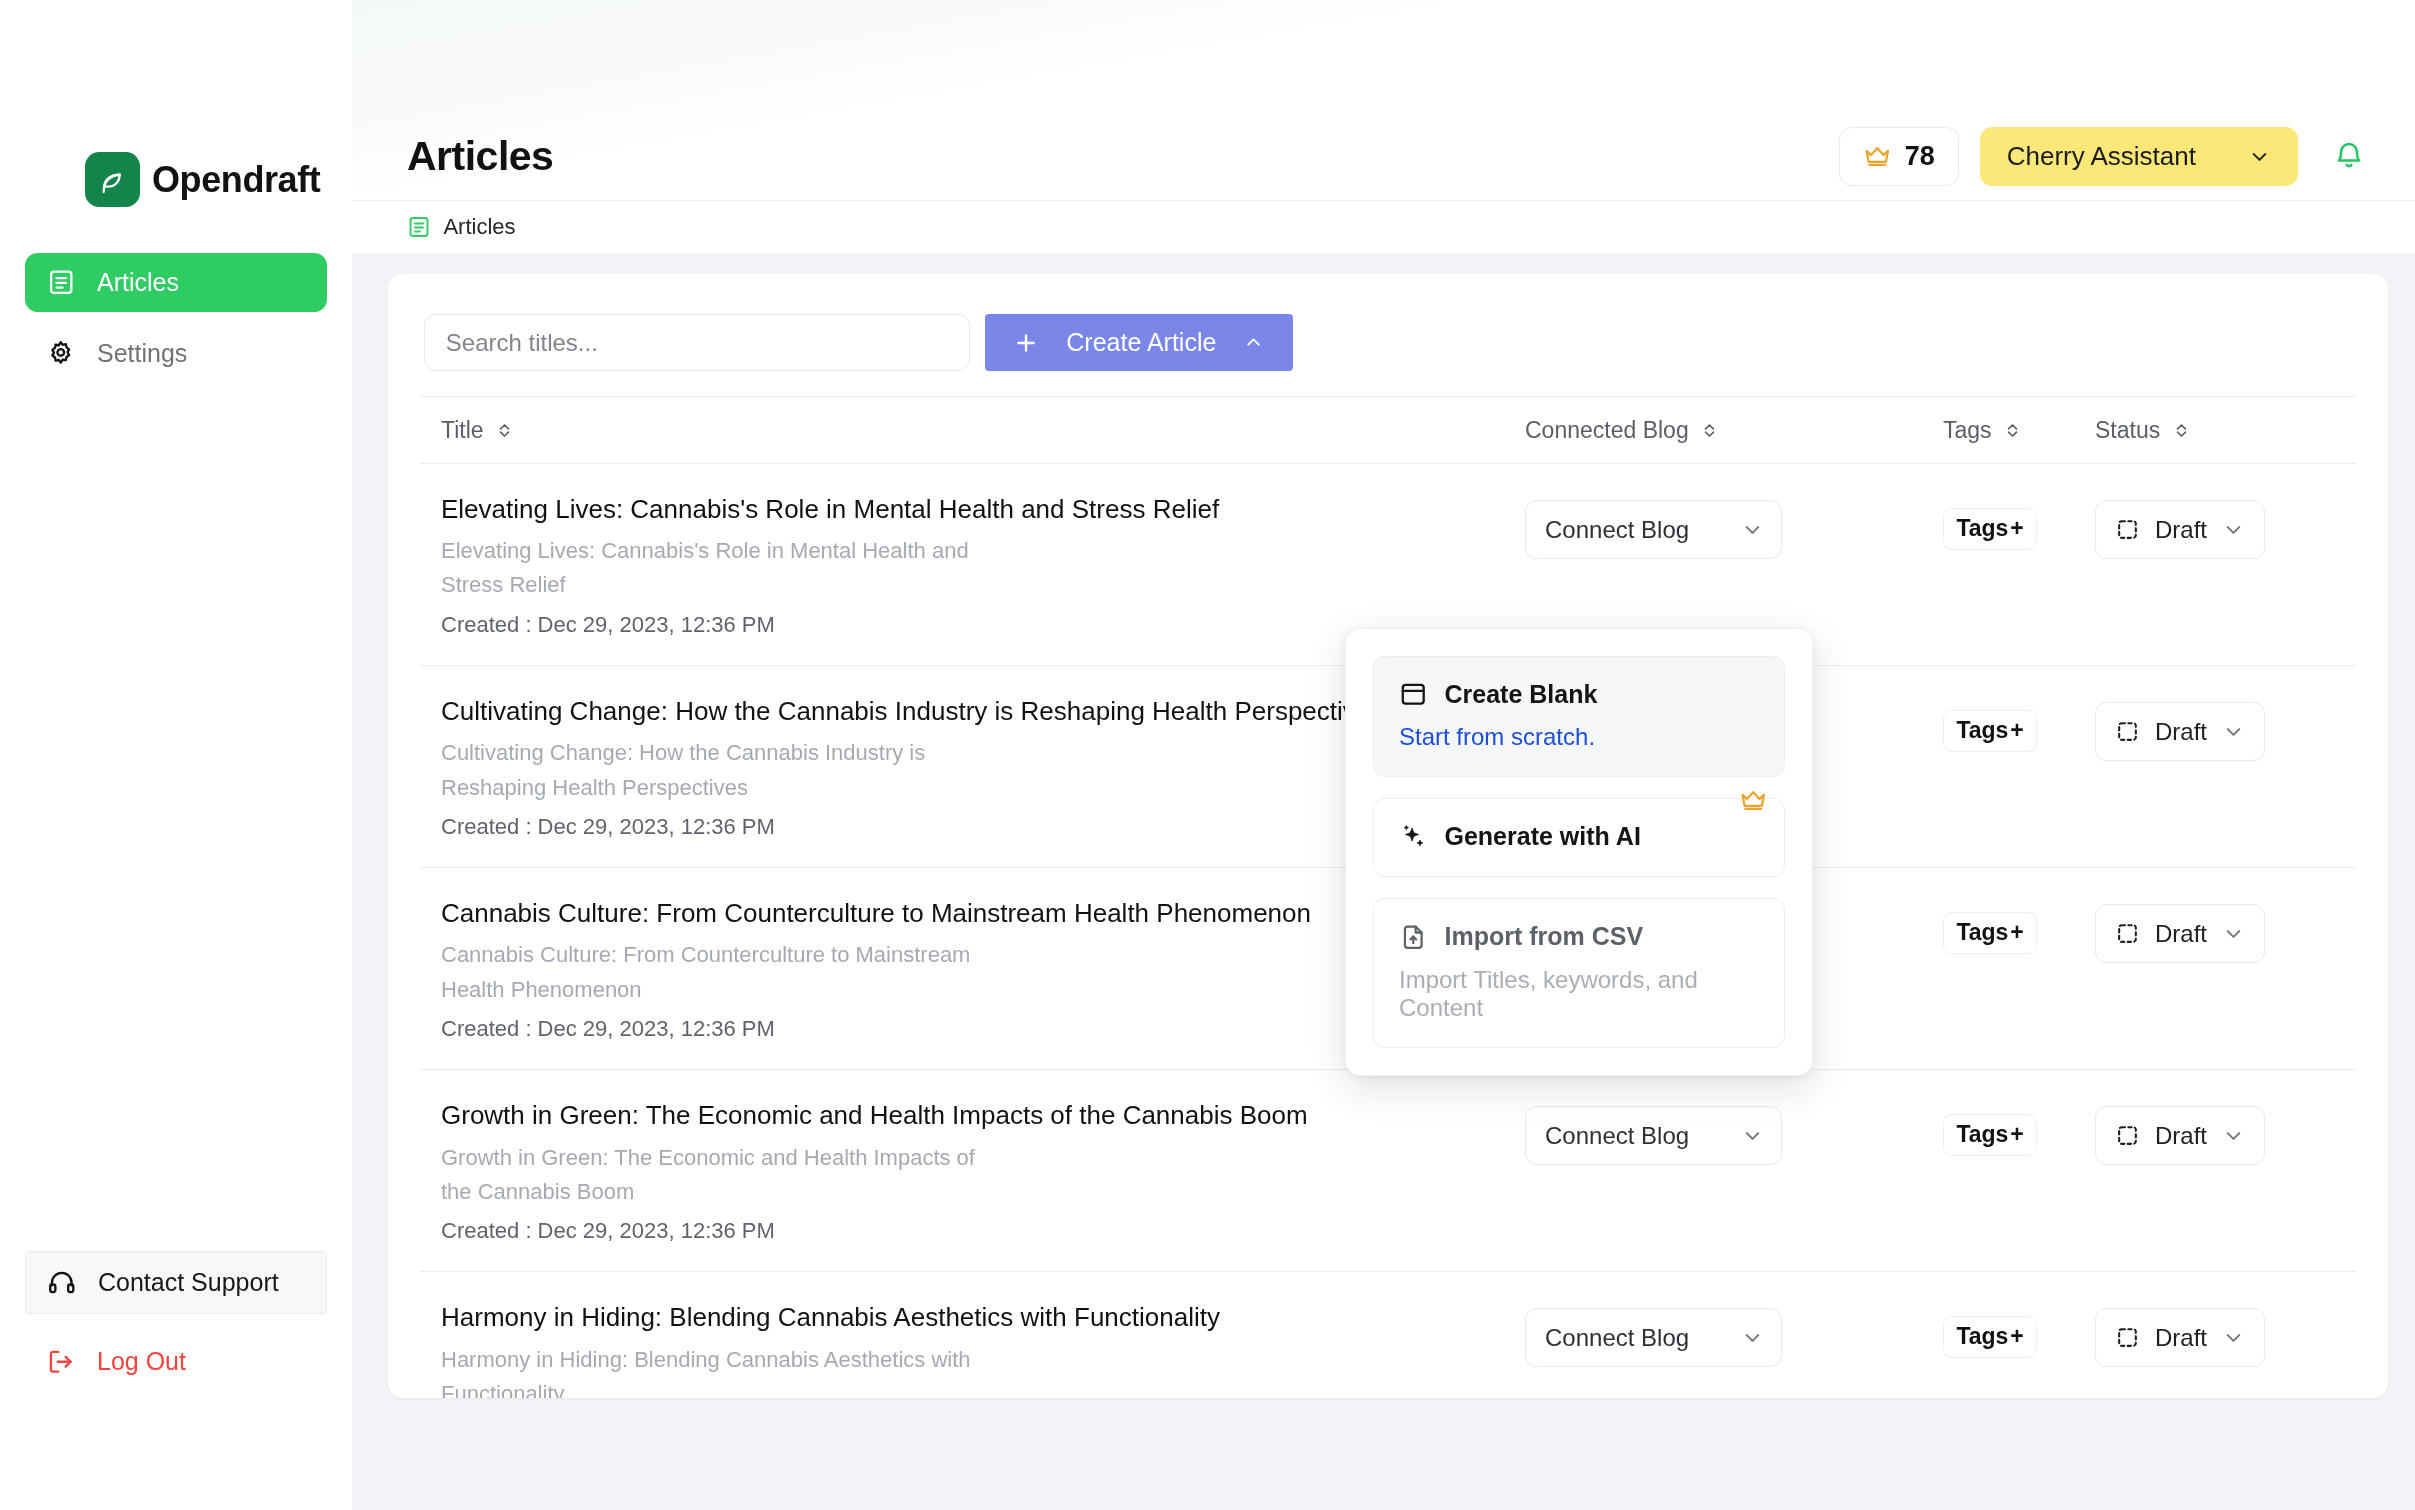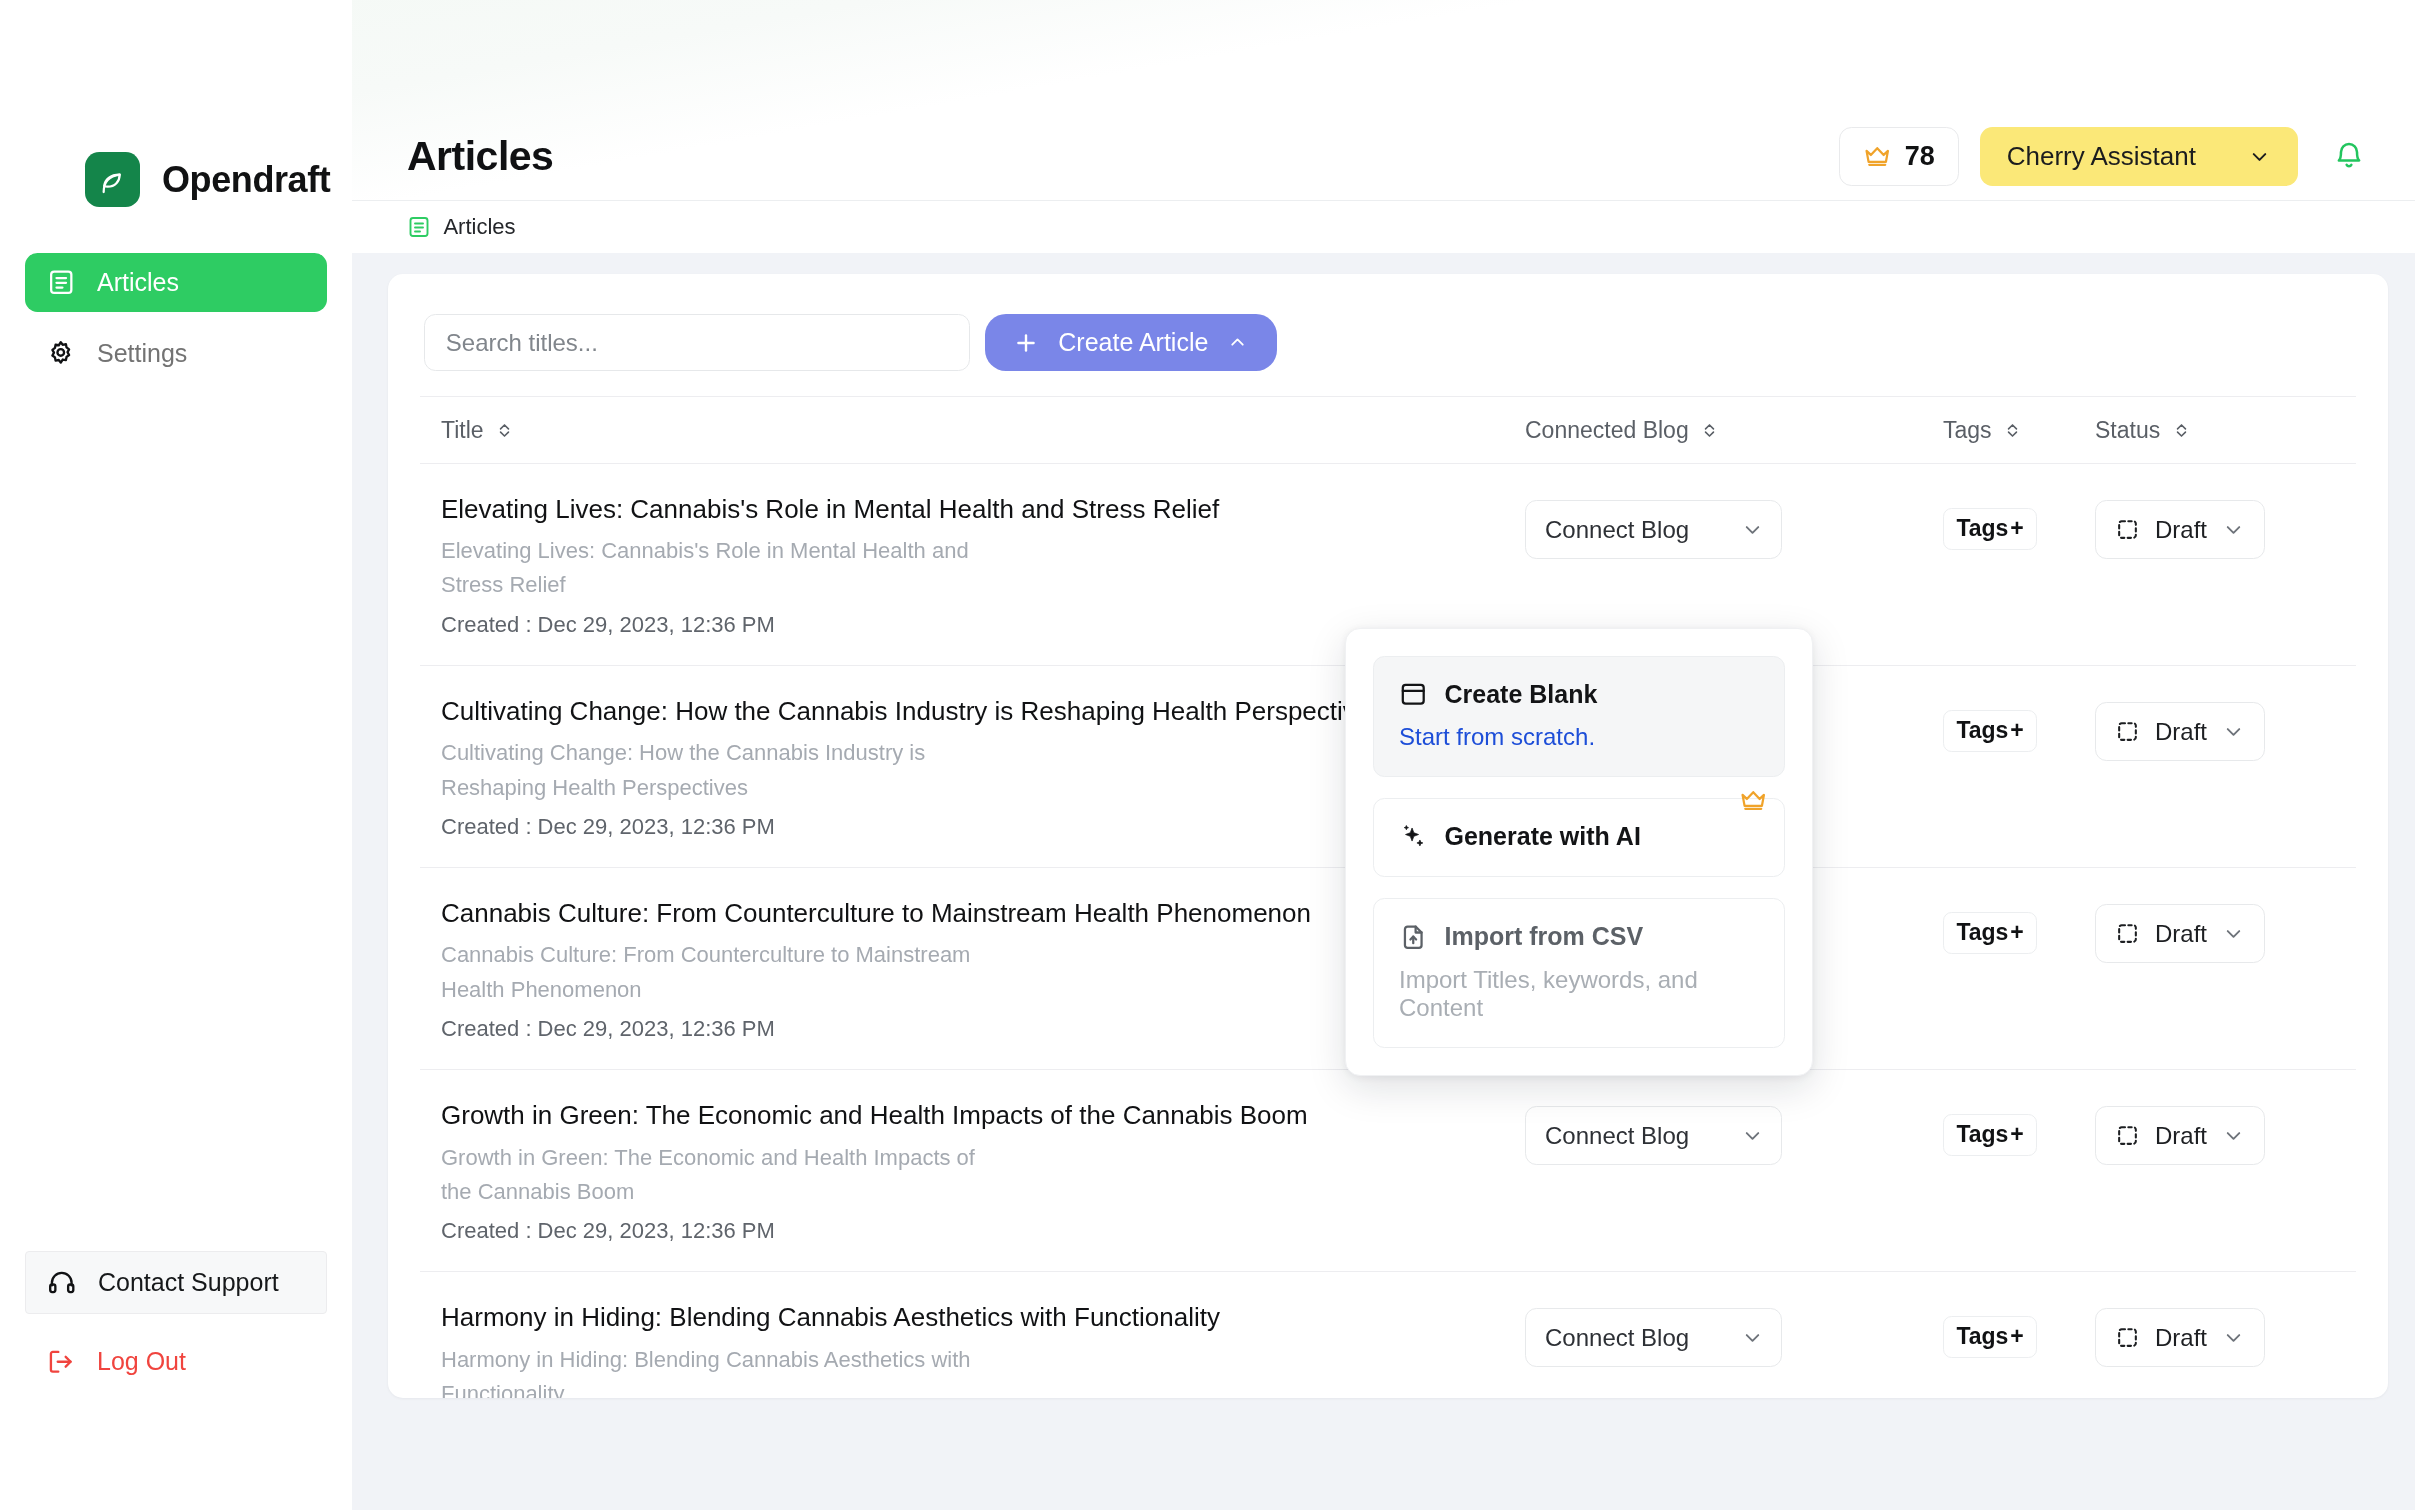--- a/index.html
+++ b/index.html
@@ -17,21 +17,21 @@
   }
 
   
   .sidebar {
     position: absolute; left: 0; top: 0;
     width: 352px; height: 1510px;
     background: #ffffff;
     display: flex; flex-direction: column;
   }
   .brand {
-    display: flex; align-items: center; gap: 22px;
+    display: flex; align-items: center; gap: 12px;
     margin: 152px 0 0 49px;
     padding-left: 36px;
   }
   .brand-logo {
     width: 55px; height: 55px; border-radius: 14.3px;
     background: #14854a;
     display: flex; align-items: center; justify-content: center;
     flex: 0 0 auto;
   }
   .brand-name { font-size: 36px; font-weight: 700; color: #111213; letter-spacing: -0.4px; }
@@ -114,22 +114,22 @@
   .toolbar { display: flex; align-items: center; gap: 15px; padding-left: 3.8px; }
   .search-box {
     width: 546px; height: 57px;
     border: 1px solid #e6e8ea; border-radius: 11.4px;
     padding: 0 21px; font-size: 24px; color: #3d4043;
     font-family: "Liberation Sans", sans-serif;
     background: #fff; outline: none;
   }
   .search-box::placeholder { color: #81868c; }
   .create-btn {
-    display: flex; align-items: center; gap: 19px;
-    height: 57px; padding: 0 28.5px; border-radius: 21px;
+    display: flex; align-items: center; gap: 27px;
+    height: 57px; padding: 0 28.5px; border-radius: 4px;
     background: #7a86e8; border: none; cursor: pointer;
     font-size: 25px; color: #ffffff;
     font-family: "Liberation Sans", sans-serif;
   }
 
   
   .table { margin-top: 25px; }
   .thead {
     display: flex; align-items: center;
     height: 68px;

